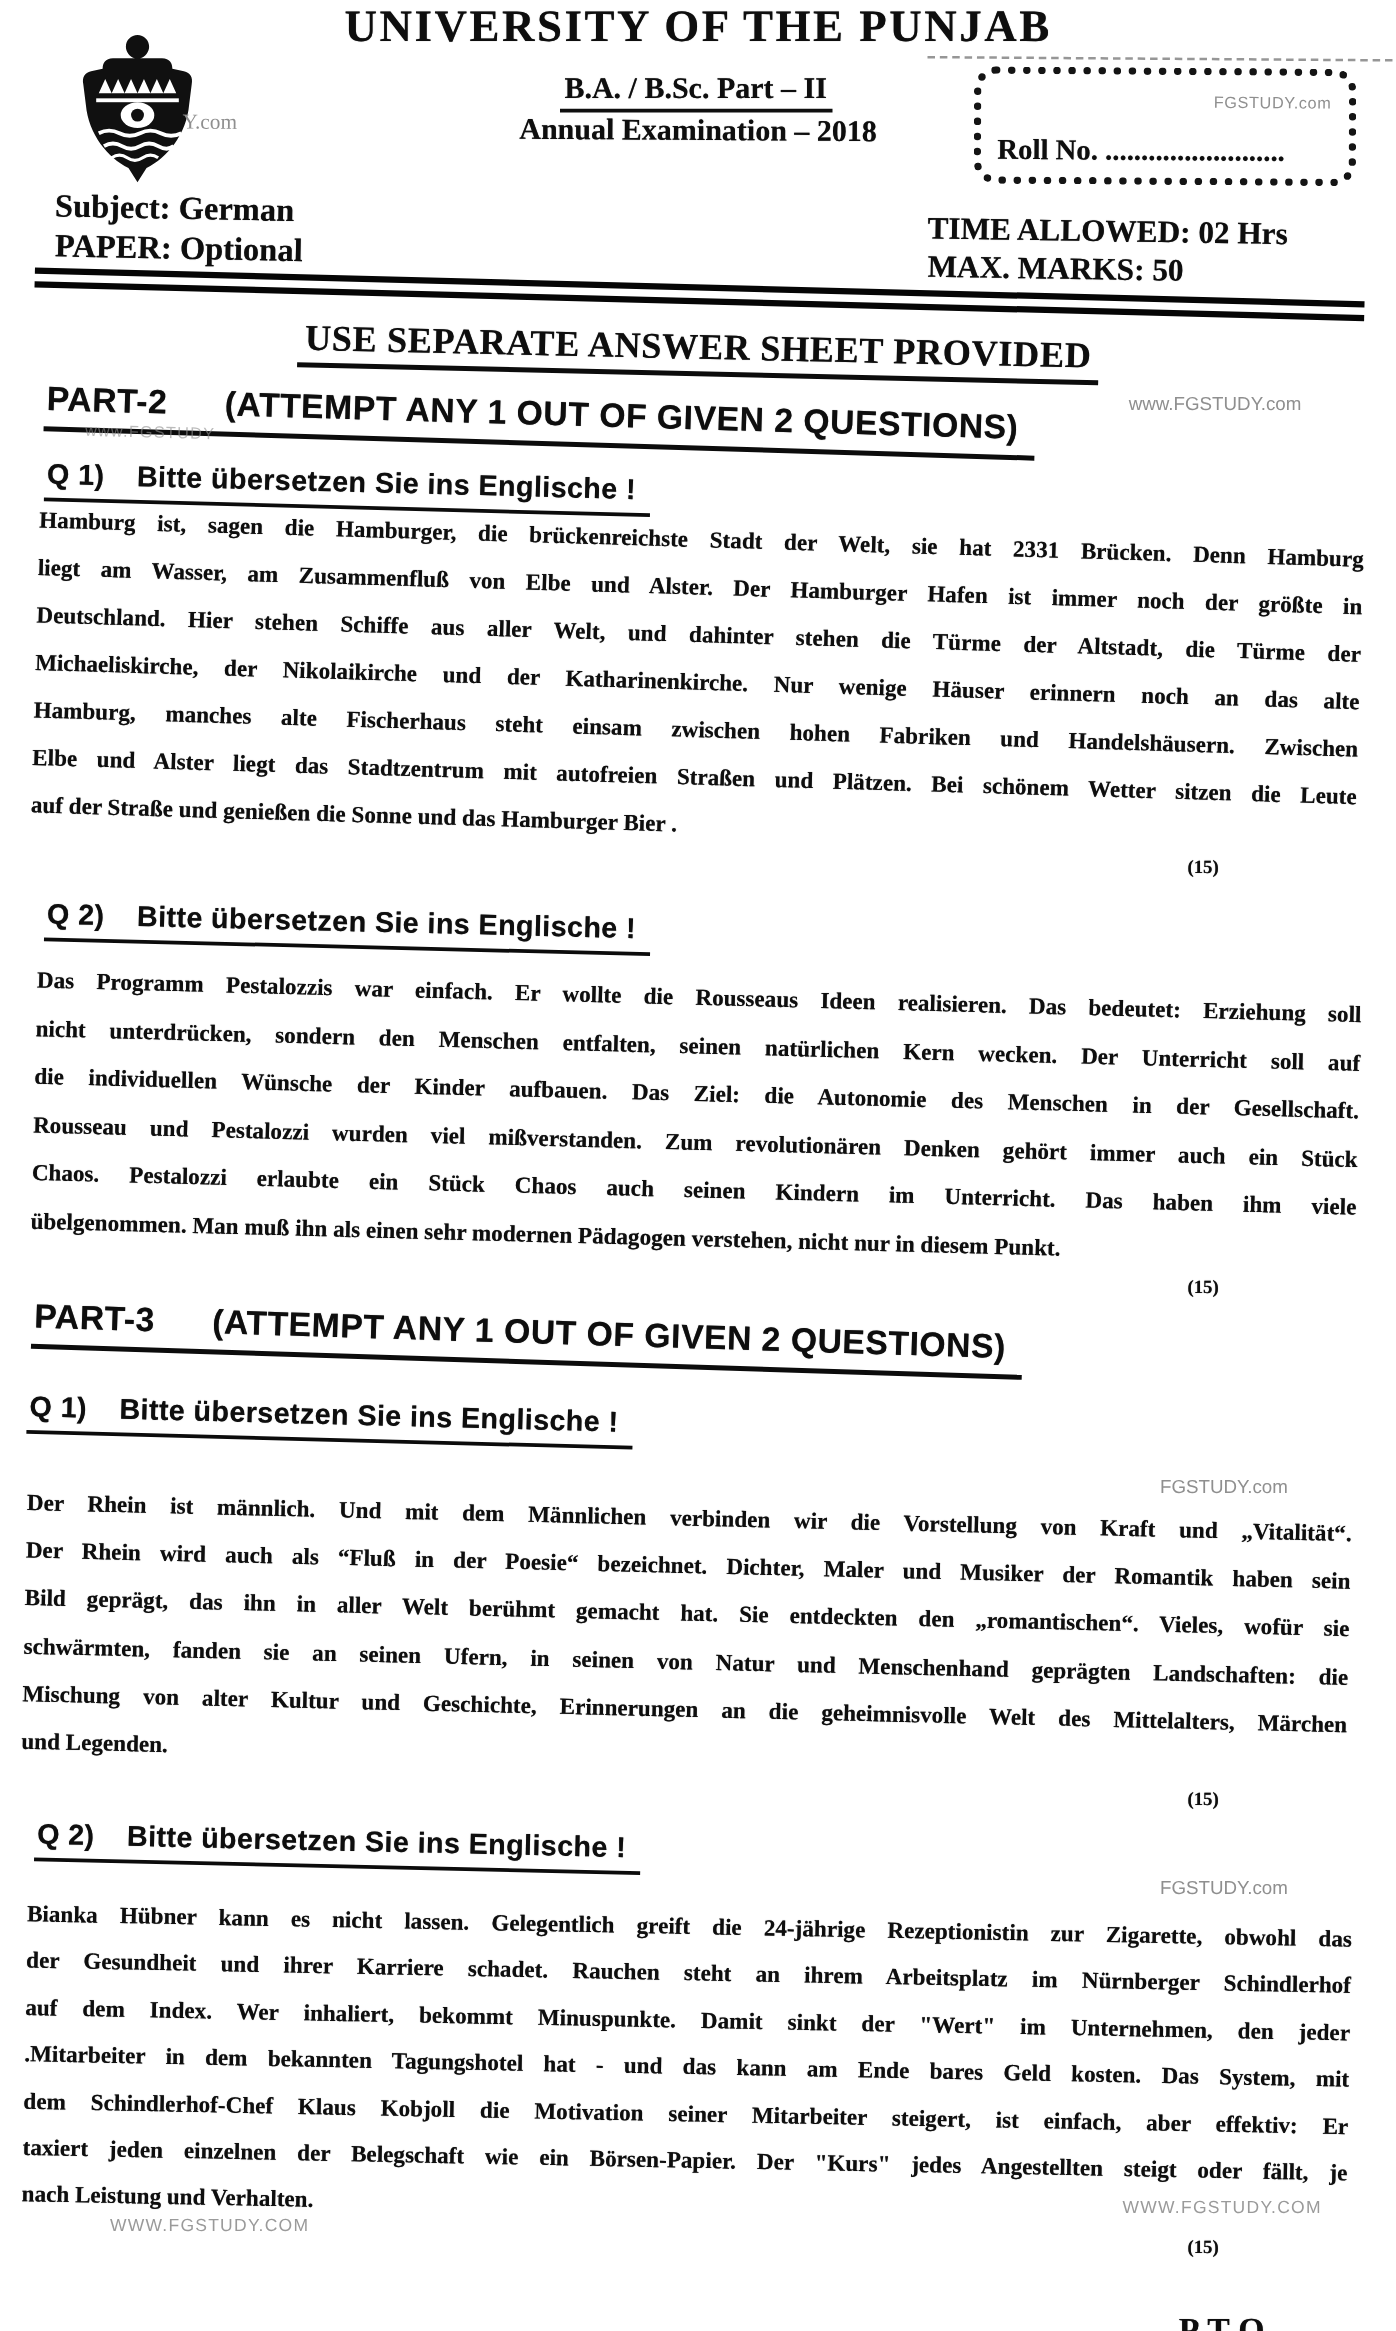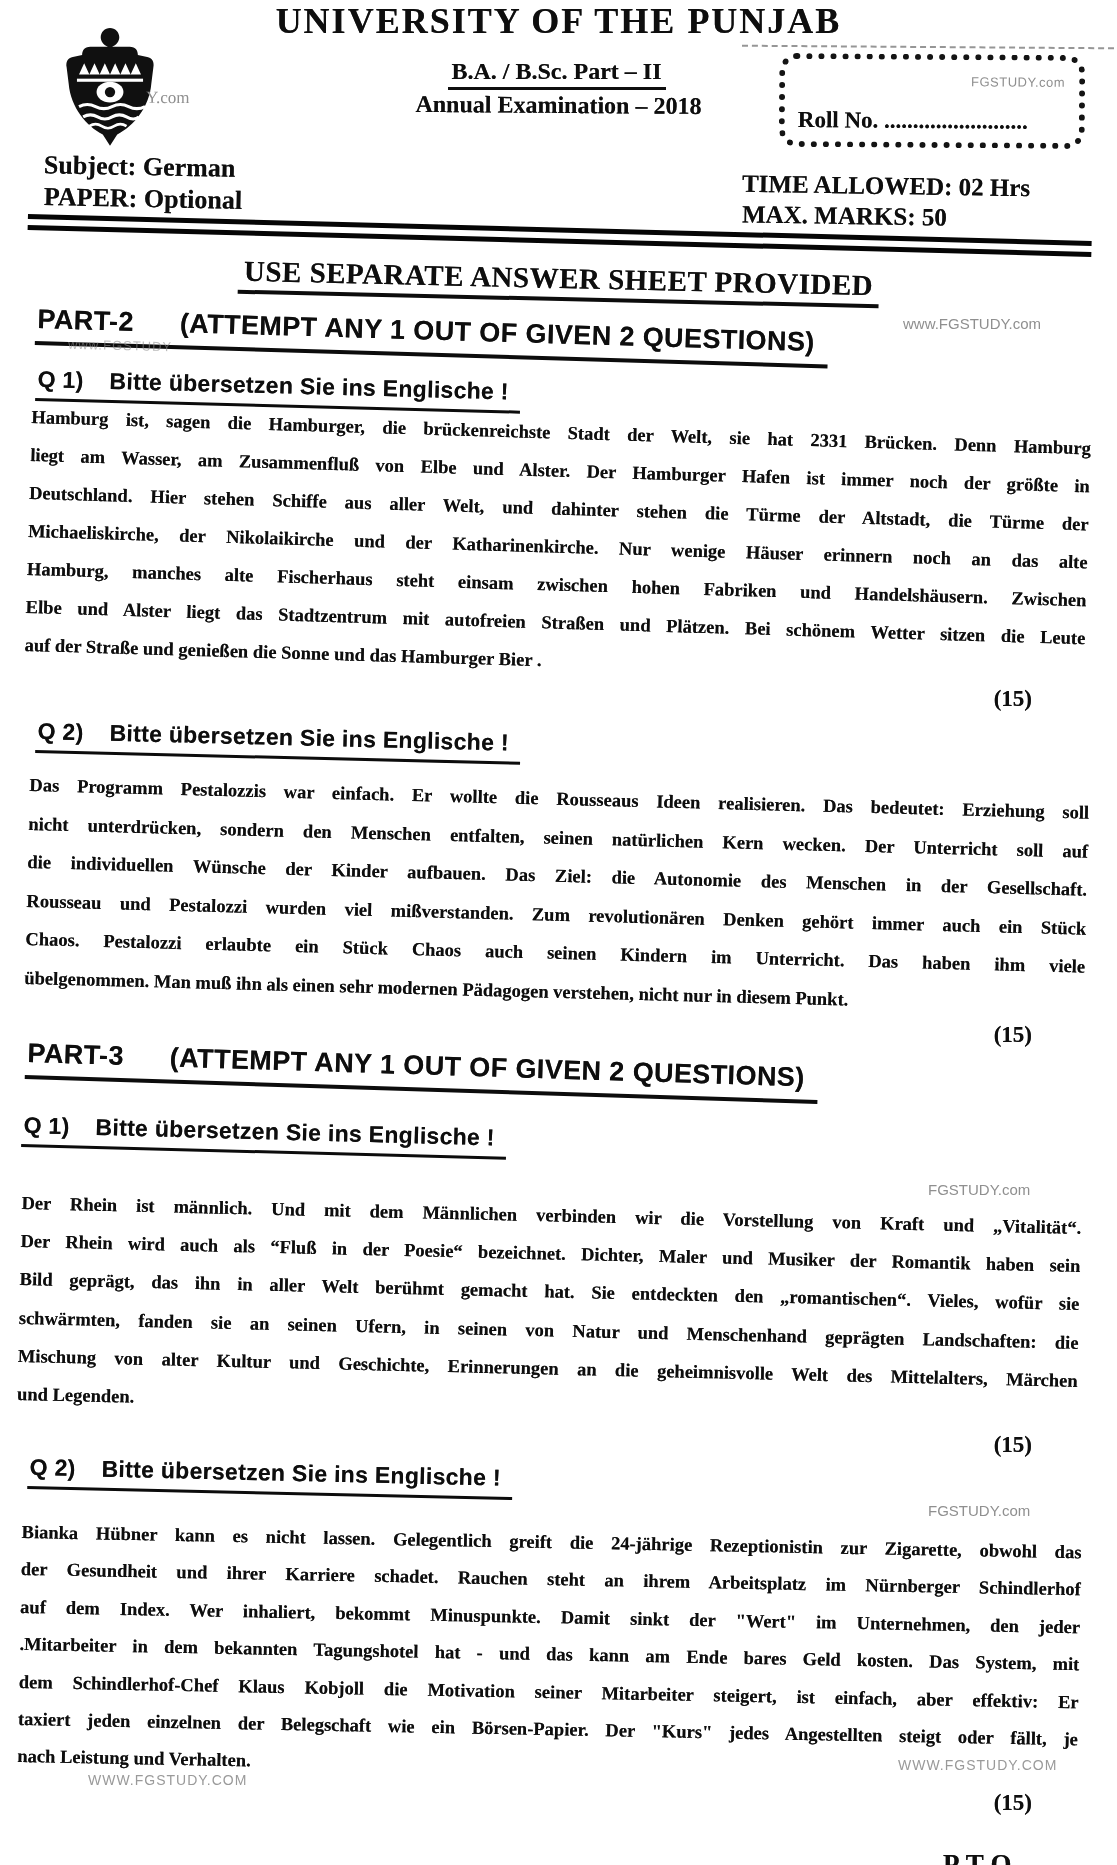--- a/index.html
+++ b/index.html
@@ -45,21 +45,21 @@
   .q2p3{left:28px;top:1454px;transform:rotate(1.3deg);transform-origin:0 0;}
 
   .para{width:1060px;font-size:18.5px;font-weight:bold;}
   .para .tline{line-height:var(--lh);height:var(--lh);text-align:justify;text-align-last:justify;}
   .para .tline-last{text-align-last:left;}
   .p1{left:32px;top:398px;--lh:38px;transform:rotate(1.7deg);transform-origin:0 0;}
   .p2{left:30px;top:766px;--lh:38.5px;transform:rotate(1.5deg);transform-origin:0 0;}
   .p3{left:22px;top:1184px;--lh:38.2px;transform:rotate(1.35deg);transform-origin:0 0;}
   .p4{left:22px;top:1514px;--lh:37.4px;transform:rotate(1.1deg);transform-origin:0 0;}
 
-  .marks{width:82px;text-align:right;font-size:23px;}
+  .marks{width:82px;text-align:left;font-size:15px;}
   .m1{left:950px;top:686px;}
   .m2{left:950px;top:1022px;}
   .m3{left:950px;top:1432px;}
   .m4{left:950px;top:1790px;}
 
   .wm-part2-right{left:903px;top:315px;font-size:15px;}
   .wm-part2-left{left:68px;top:338px;font-size:13px;letter-spacing:1px;opacity:.6;transform:rotate(1.5deg);}
   .wm-q1p3{left:928px;top:1181px;font-size:15px;}
   .wm-q2p3{left:928px;top:1502px;font-size:15px;}
   .wm-foot-left{left:88px;top:1772px;font-size:14px;letter-spacing:1px;color:#9a9a9a;}

